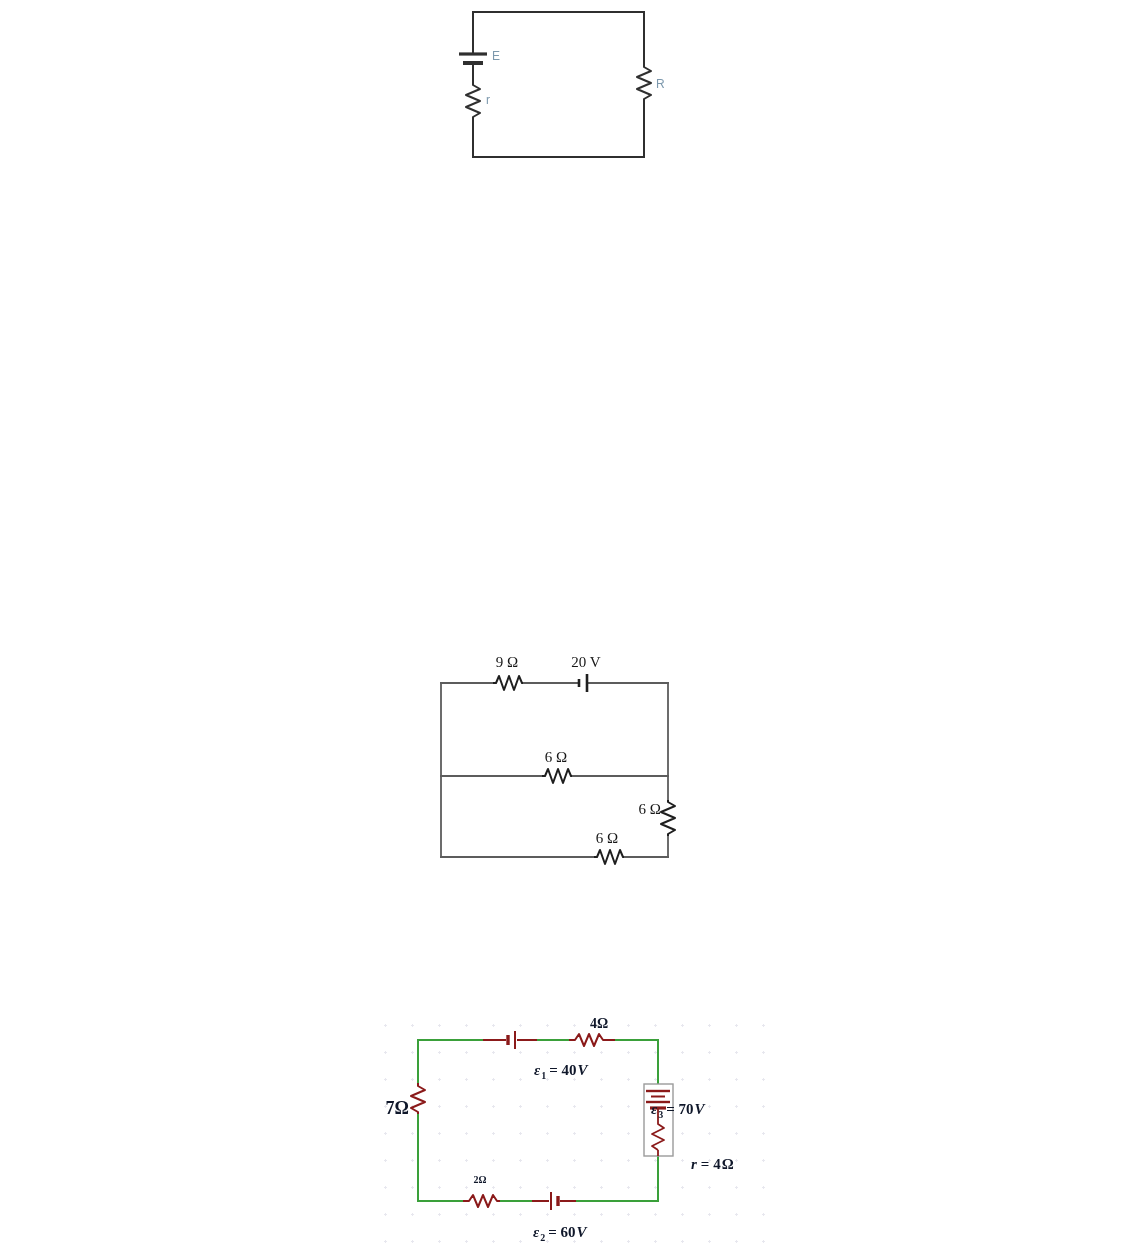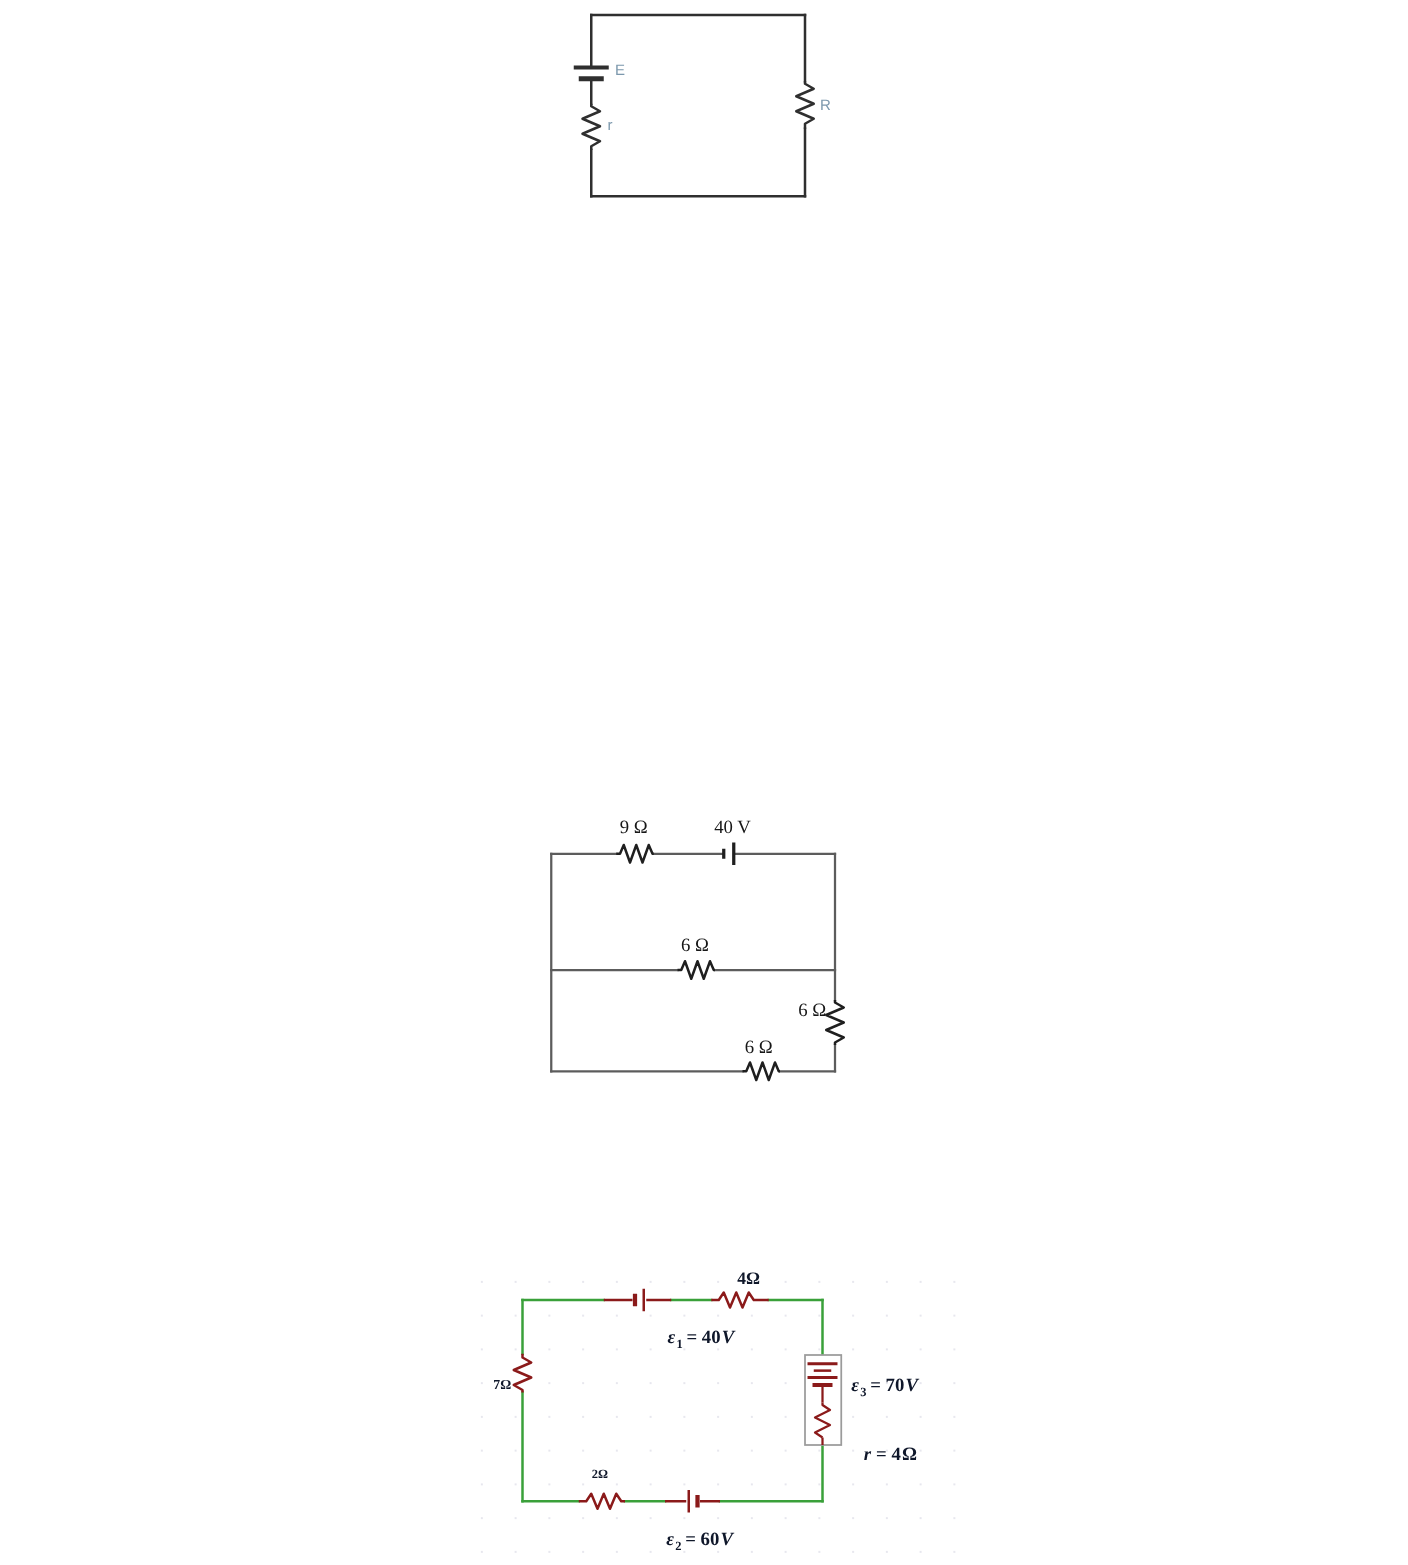--- a/index.html
+++ b/index.html
@@ -104,21 +104,21 @@
     <g stroke="#1f1f1f" fill="none">
       <path d="M149,34 V42" stroke-width="2.6"></path>
       <path d="M157,29 V47" stroke-width="2.6"></path>
     </g>
     <polyline points="112,131 115,131 118,124 123,138 128,124 133,138 138,124 141,131 142,131" stroke="#1f1f1f" stroke-width="2" fill="none" stroke-linejoin="round"></polyline>
     <polyline points="238,155 238,157 245,161 231,167 245,173 231,179 245,185 238,189 238,191" stroke="#1f1f1f" stroke-width="2" fill="none" stroke-linejoin="round"></polyline>
     <polyline points="164,212 167,212 170,205 175,219 180,205 185,219 190,205 193,212 194,212" stroke="#1f1f1f" stroke-width="2" fill="none" stroke-linejoin="round"></polyline>
   </svg>
 
   <div class="c2label" style="left:487px;top:654px;">9 Ω</div>
-  <div class="c2label" style="left:566px;top:654px;">40 V</div>
+  <div class="c2label" style="left:566px;top:654px;">20 V</div>
   <div class="c2label" style="left:536px;top:749px;">6 Ω</div>
   <div class="c2label right" style="left:621px;top:801px;">6 Ω</div>
   <div class="c2label" style="left:587px;top:830px;">6 Ω</div>
 
   <div class="dotgrid"></div>
 
   <svg class="abs" style="left:370px;top:1010px;" width="390" height="210" viewBox="0 0 390 210">
 
     <g stroke="#3aa03a" stroke-width="2" fill="none" stroke-linecap="square">
       <path d="M48,30 H113"></path>
@@ -159,24 +159,24 @@
       <path d="M281,86.5 H295" stroke-width="2"></path>
       <path d="M276,92 H300" stroke-width="2.4"></path>
       <path d="M280,98 H296" stroke-width="3.2"></path>
       <path d="M288,99 V112" stroke-width="1.8"></path>
     </g>
     <polyline points="288,112 288,114 294,118 282,124 294,130 282,136 288,140" stroke="#8b1a1a" stroke-width="1.8" fill="none" stroke-linejoin="round"></polyline>
     <path d="M288,140 V146" stroke="#8b1a1a" stroke-width="1.8" fill="none"></path>
   </svg>
 
   <div class="c3label center" style="left:579px;top:1016px;font-size:14px;">4Ω</div>
-  <div class="c3label right" style="left:369px;top:1100px;font-size:11px;">7Ω</div>
+  <div class="c3label right" style="left:369px;top:1100px;font-size:18px;">7Ω</div>
   <div class="c3label center" style="left:460px;top:1172px;font-size:10px;">2Ω</div>
 
   <div class="c3label" style="left:486px;top:1062px;margin-left:48px;"><i>ε</i><sub>1</sub><span class="eq">= 40</span><i>V</i></div>
 
-  <div class="c3label" style="left:681px;top:1101px;"><i>ε</i><sub>3</sub><span class="eq">= 70</span><i>V</i></div>
+  <div class="c3label" style="left:651px;top:1101px;"><i>ε</i><sub>3</sub><span class="eq">= 70</span><i>V</i></div>
 
   <div class="c3label" style="left:691px;top:1156px;"><i>r</i><span class="eq">= 4</span><span>Ω</span></div>
 
   <div class="c3label" style="left:533px;top:1224px;text-align:right;"><i>ε</i><sub>2</sub><span class="eq">= 60</span><i>V</i></div>
 
 </div>
 
 </body></html>

